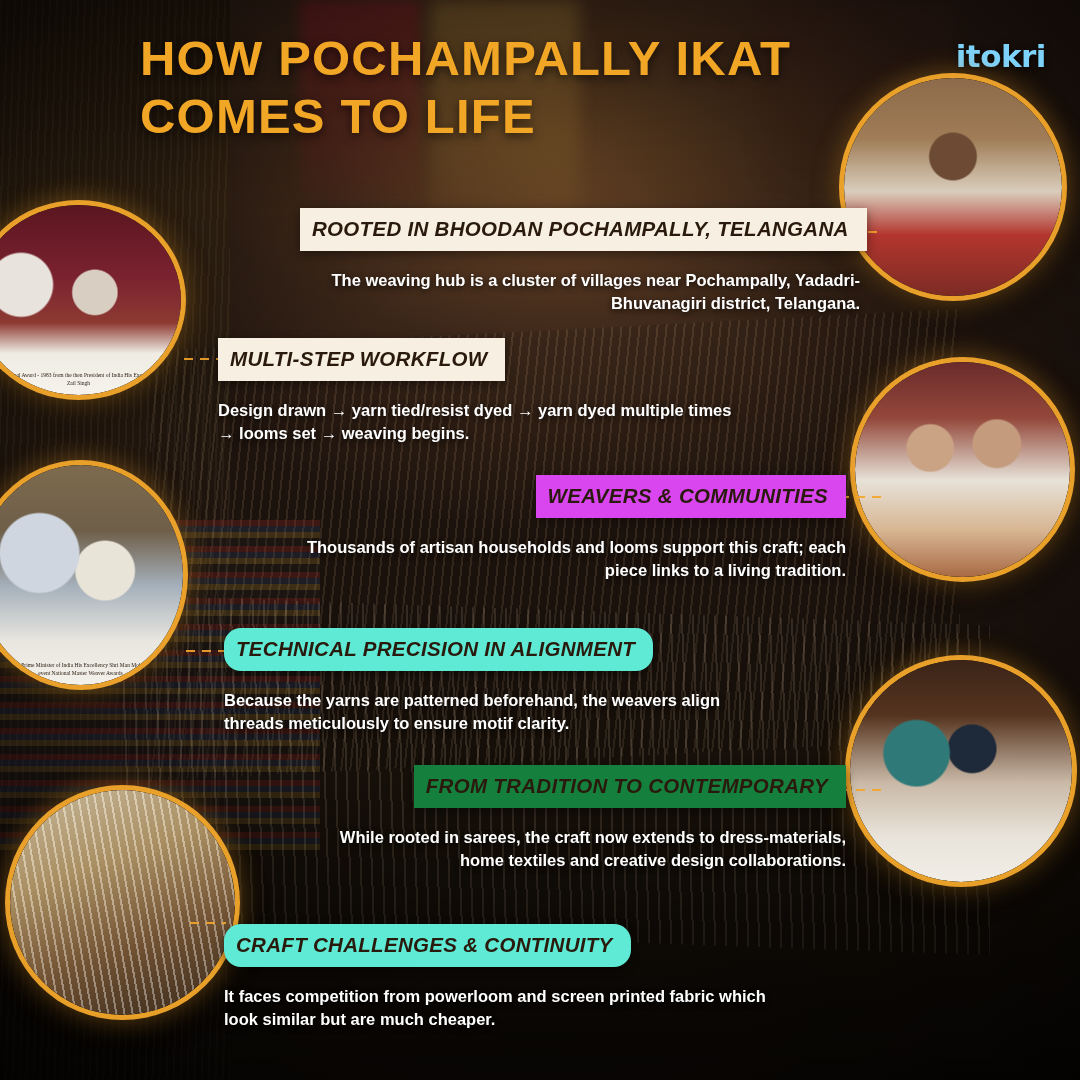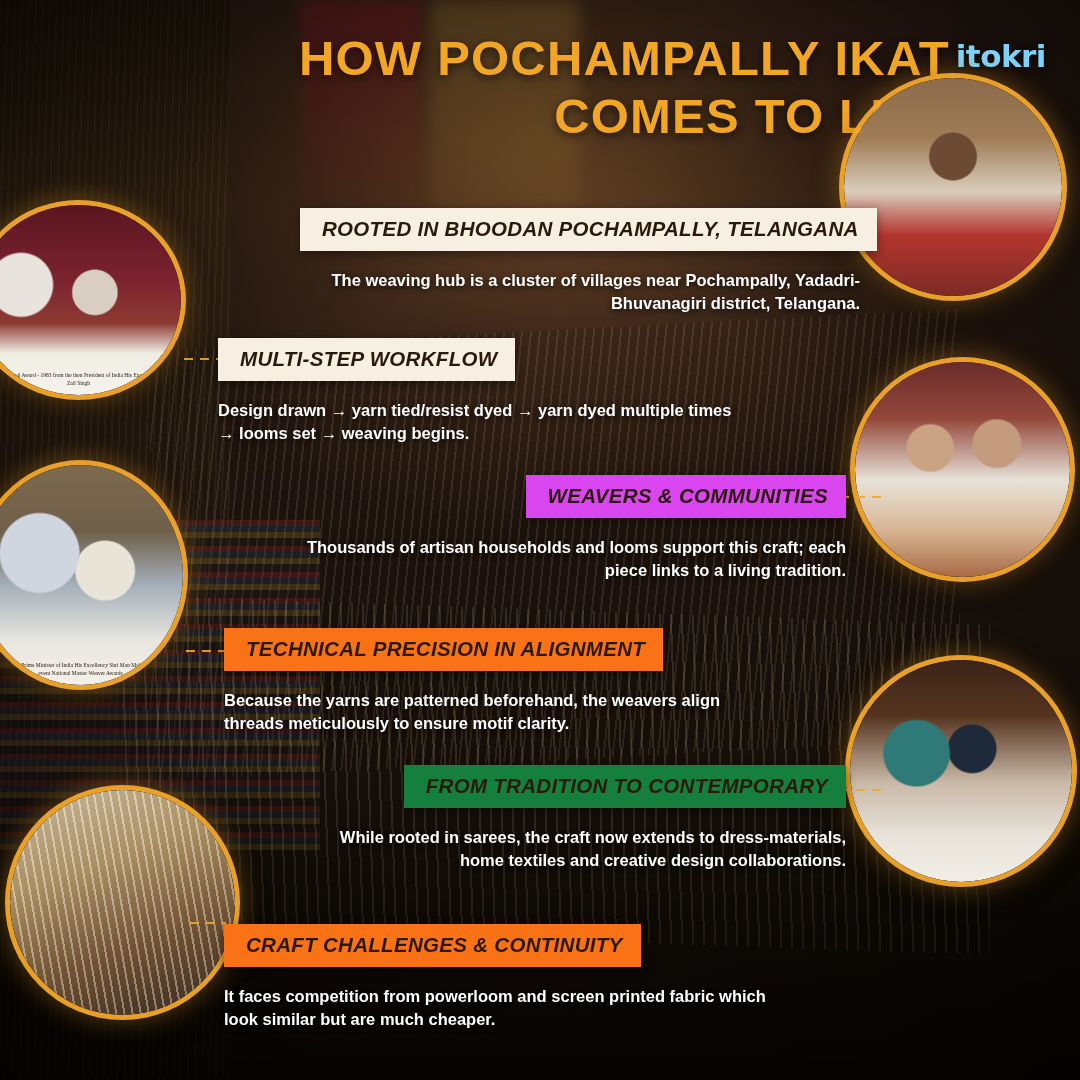--- a/index.html
+++ b/index.html
@@ -92,21 +92,21 @@
     position: absolute; inset: 0;
     background:
       radial-gradient(ellipse 78% 70% at 50% 50%, rgba(0,0,0,0) 35%, rgba(0,0,0,0.45) 80%, rgba(0,0,0,0.72) 100%),
       linear-gradient(180deg, rgba(0,0,0,0.18) 0%, rgba(0,0,0,0.0) 20%, rgba(0,0,0,0.0) 70%, rgba(0,0,0,0.40) 100%);
   }
 
   
   .headline {
     position: absolute;
     left: 0; right: 0; top: 30px;
-    text-align: right;
+    text-align: left;
     color: #f2a626;
     font-size: 49px;
     font-weight: 800;
     letter-spacing: 1.2px;
     line-height: 1.18;
     text-shadow: 0 3px 10px rgba(0,0,0,0.6);
     padding: 0 130px 0 140px;
     box-sizing: border-box;
   }
   .headline .l2 { display: block; }
@@ -185,31 +185,31 @@
     background:
       radial-gradient(circle at 30% 42%, #2f7a78 0 16%, rgba(0,0,0,0) 17%),
       radial-gradient(circle at 55% 40%, #1e2a3a 0 13%, rgba(0,0,0,0) 14%),
       linear-gradient(180deg, #3b2418 0%, #55341f 25%, #c9b8a6 55%, #e9e4db 80%, #f1eee7 100%);
   }
 
   
   .section { position: absolute; }
   .tag {
     display: inline-block;
-    padding: 9px 18px 10px 22px;
+    padding: 9px 18px 10px 12px;
     font-size: 20.5px;
     font-weight: 800;
     font-style: italic;
     letter-spacing: 0.3px;
     color: #2a1a0d;
     box-shadow: 0 3px 10px rgba(0,0,0,0.45);
     white-space: nowrap;
   }
   .tag.cream { background: #f6efe2; }
-  .tag.amber { background: #f97316; }
+  .tag.amber { background: #5eead4; border-radius: 17px; }
   .tag.rose  { background: #d946ef; }
   .tag.peach { background: #15803d; }
 
   .body-text {
     margin-top: 18px;
     color: #ffffff;
     font-size: 16.5px;
     font-weight: 700;
     line-height: 1.42;
     text-shadow: 0 2px 6px rgba(0,0,0,0.75);

